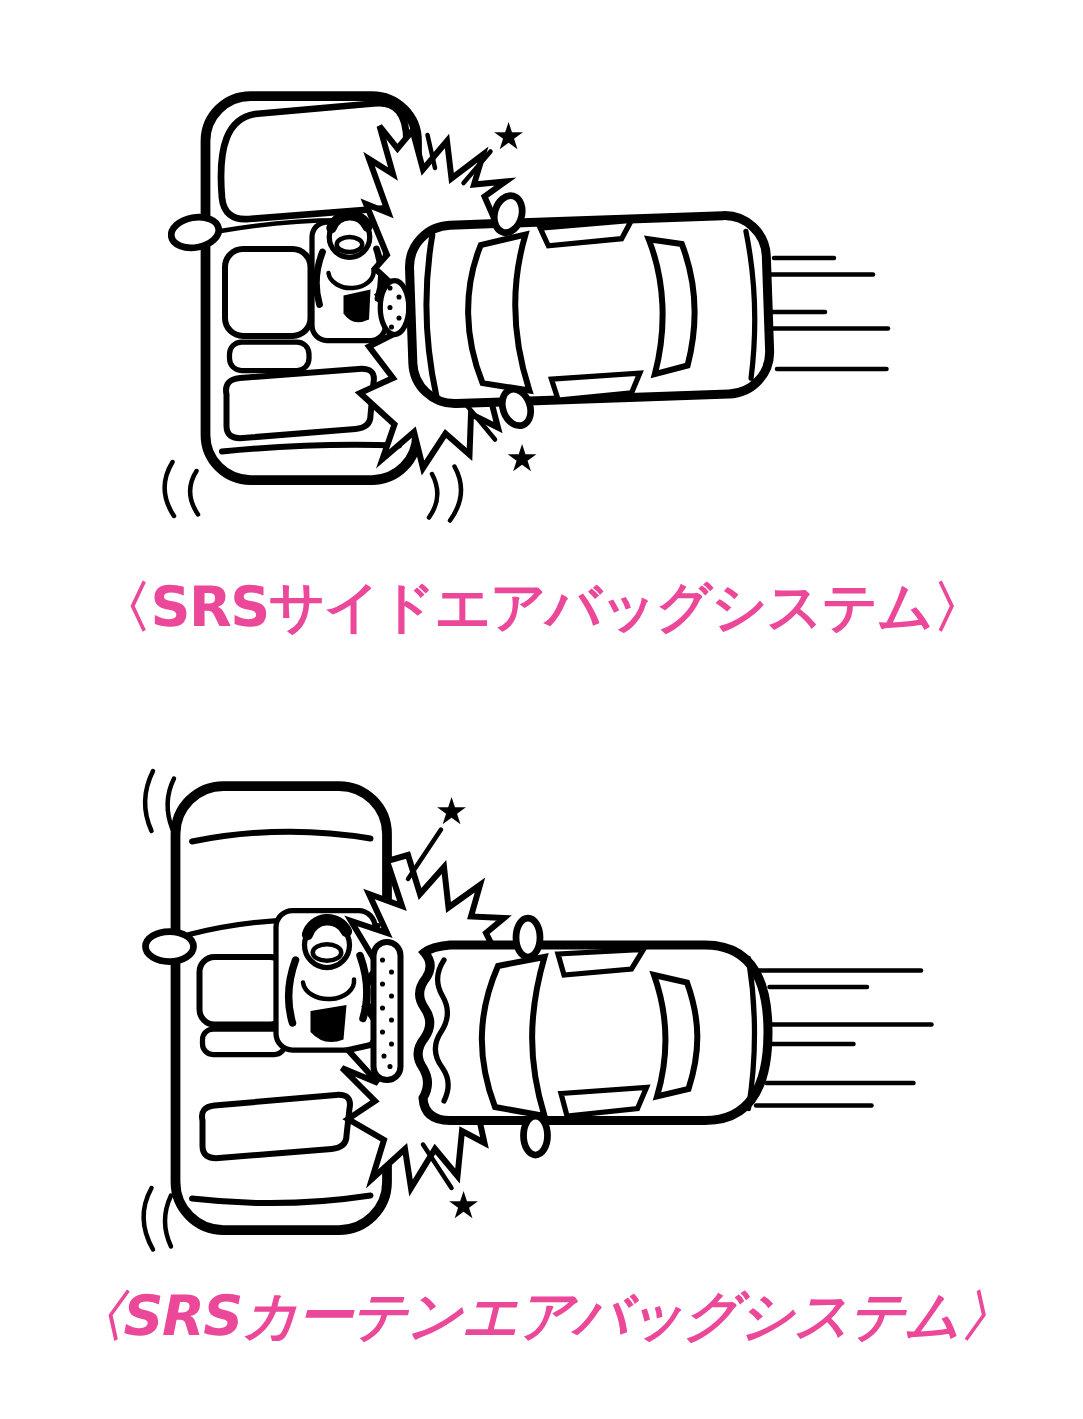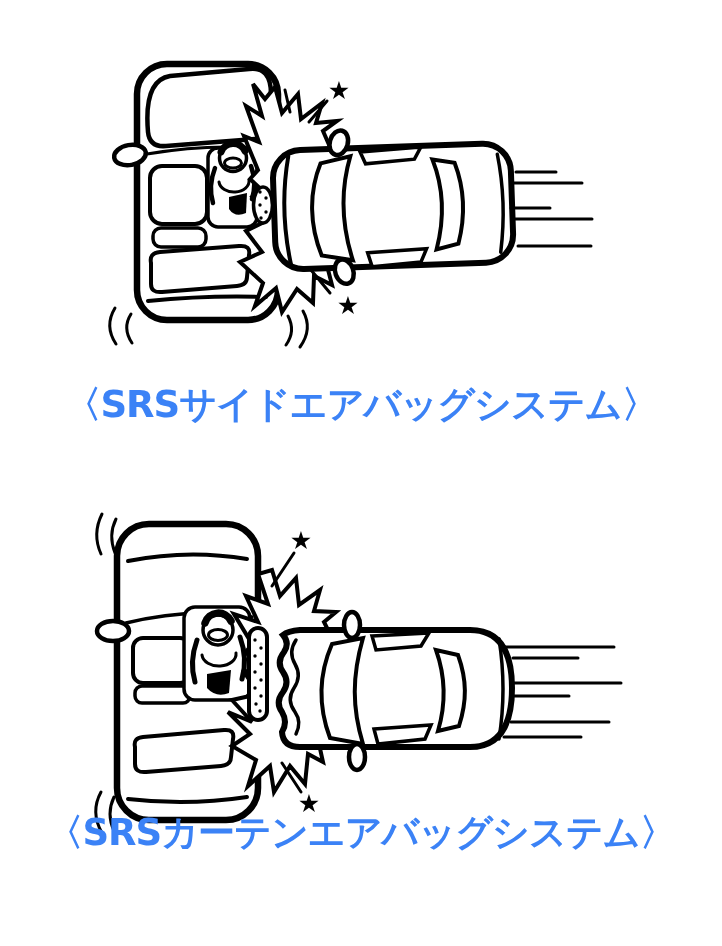--- a/index.html
+++ b/index.html
@@ -3,25 +3,25 @@
 <meta charset="utf-8">
 <style>
   html,body{margin:0;padding:0;}
   body{
     width:722px;height:946px;background:#ffffff;position:relative;overflow:hidden;
     font-family:"DejaVu Sans","Liberation Sans",sans-serif;
   }
   #canvas{position:absolute;left:0;top:0;}
   .caption{
     position:absolute;left:0;width:722px;text-align:center;
-    font-size:37px;font-weight:600;letter-spacing:-1px;color:#3b82f6;
+    font-size:37px;font-weight:600;letter-spacing:-1px;color:#ec4899;
     font-family:"DejaVu Sans","Liberation Sans",sans-serif;white-space:nowrap;
   }
   #caption-1{top:380px;}
-  #caption-2{top:808px;}
+  #caption-2{top:853px;font-style:italic;}
   svg *{vector-effect:none;}
   .ink{stroke:#000;fill:none;stroke-linecap:round;}
   .star{font-size:25px;fill:#000;font-family:"DejaVu Sans",sans-serif;}
 </style>
 </head>
 <body>
 
 <svg id="canvas" width="722" height="946" viewBox="0 0 722 946" xmlns="http://www.w3.org/2000/svg">
 
   <g>

